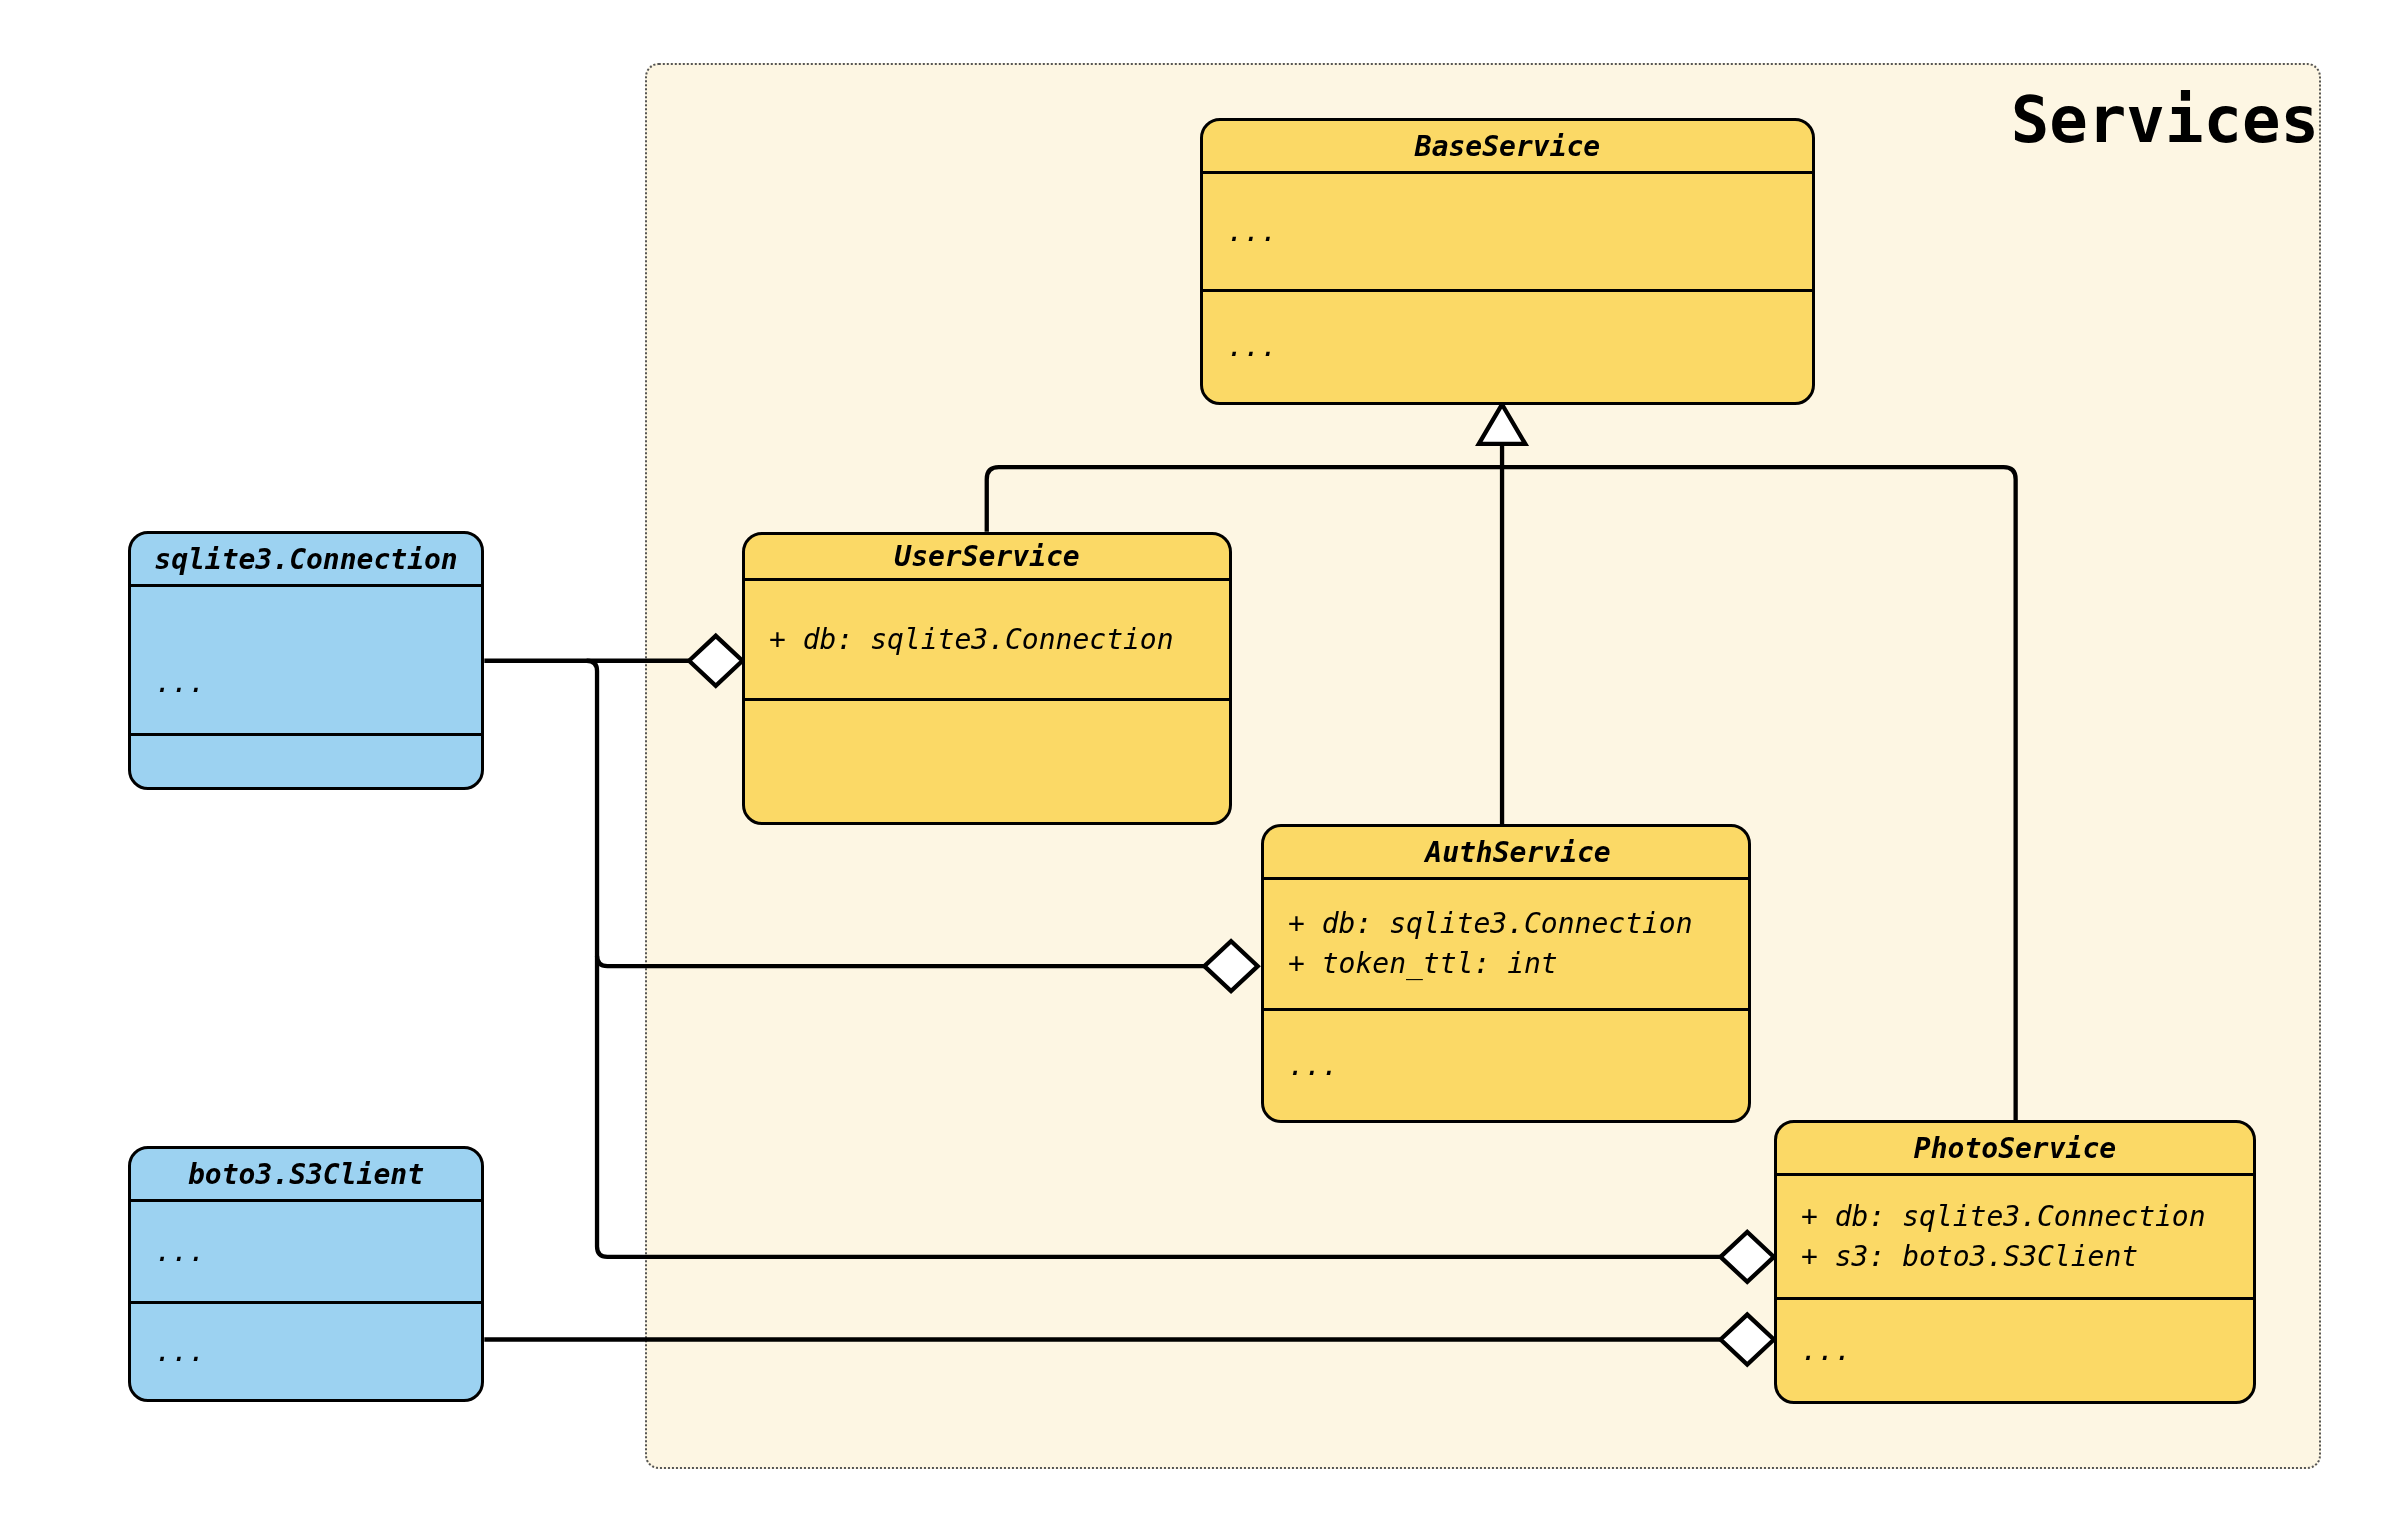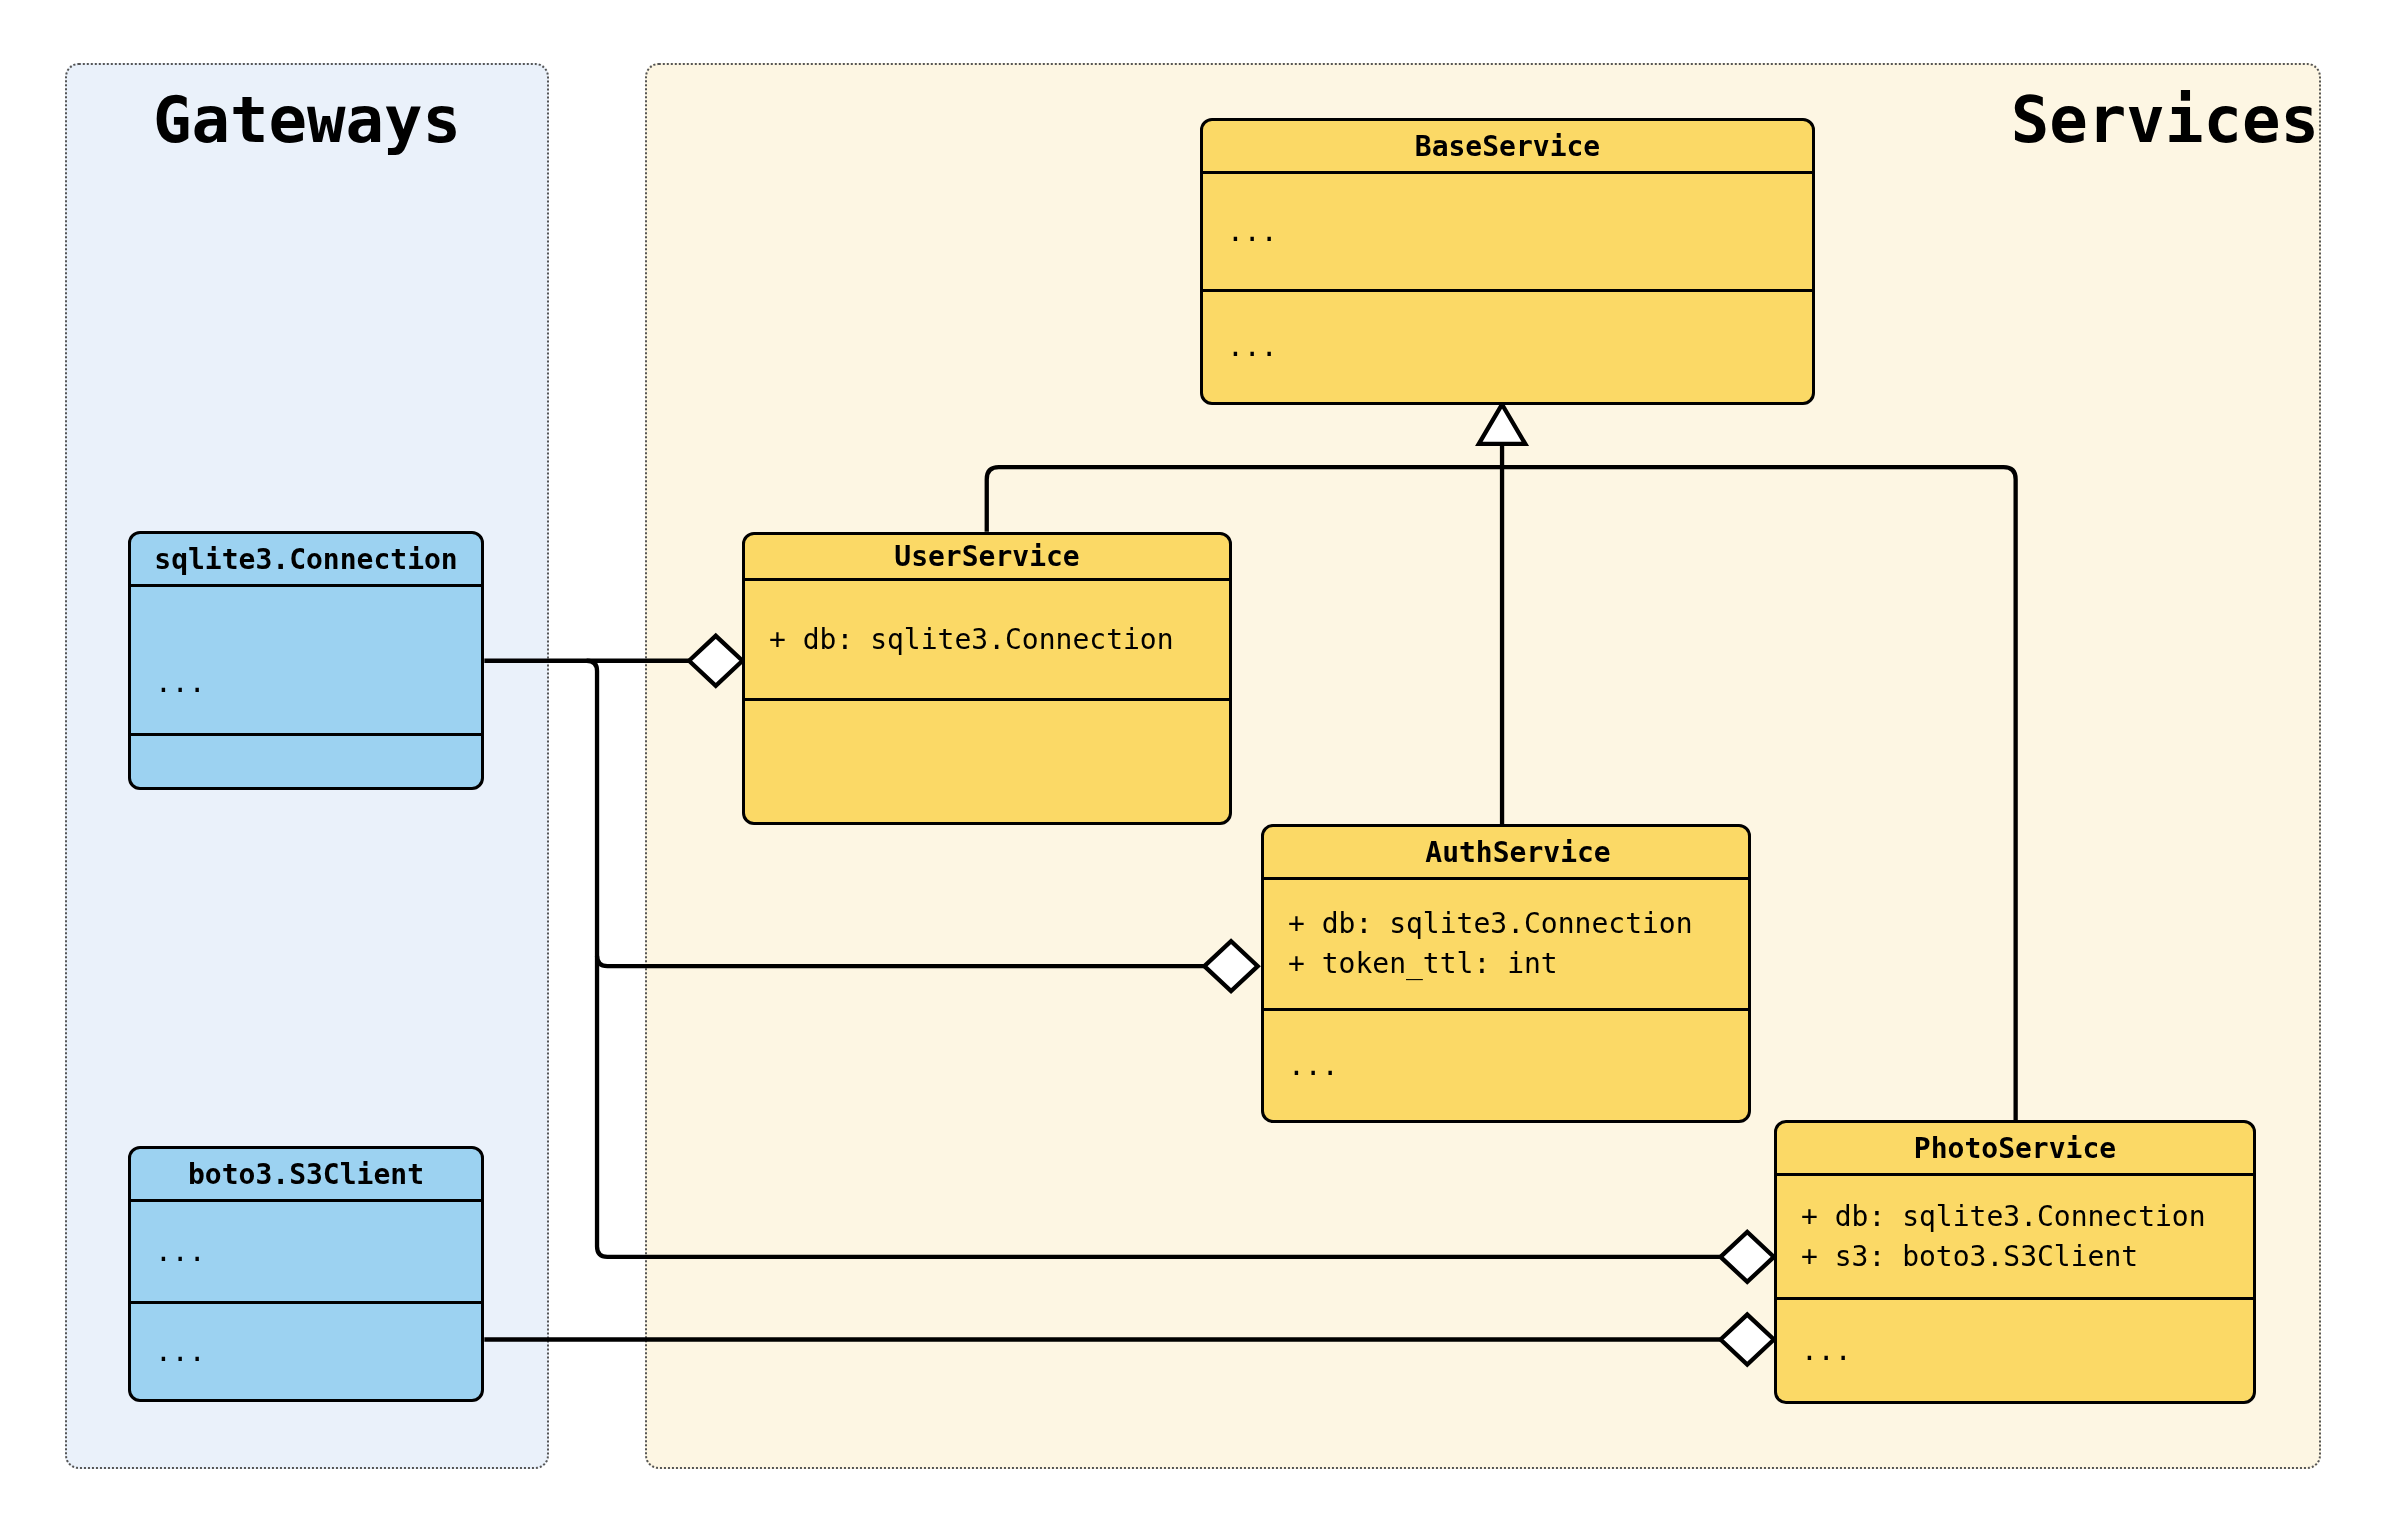--- a/index.html
+++ b/index.html
@@ -29,24 +29,25 @@
   .panel-gateways .panel-title{text-align:center;margin-top:19px;}
   .panel-services .panel-title{text-align:right;margin-top:19px;margin-left:47px;}
 
   svg.connectors{position:absolute;left:0;top:0;z-index:1;}
   .edge{fill:none;stroke:var(--stroke,#000);stroke-width:5px;}
   .marker{fill:var(--marker-fill,#fff);stroke:var(--stroke,#000);stroke-width:5px;stroke-linejoin:miter;}
 
   .uml-box{
     position:absolute;z-index:2;
     border:3.4px solid var(--stroke,#000);
-    border-radius:12px;
+    border-radius:20px;
     box-sizing:border-box;
     display:flex;flex-direction:column;
     overflow:hidden;
+    font-style:italic;
   }
   .uml-box.blue{background:var(--gateway-class-fill,#9cd2f1);}
   .uml-box.yellow{background:var(--service-class-fill,#fbd966);}
   .uml-head{
     flex:0 0 auto;
     border-bottom:3.4px solid var(--stroke,#000);
     display:flex;align-items:center;justify-content:center;
     font-weight:bold;font-size:28px;
     box-sizing:border-box;
   }
@@ -58,23 +59,20 @@
     white-space:pre;
   }
   .uml-sec.mid{border-bottom:3.4px solid var(--stroke,#000);}
   .uml-sec.last{flex:1 1 auto;}
 </style>
 </head>
 <body>
 
 <div class="page">
 
-  <section class="panel panel-gateways">
-    <h2 class="panel-title">Gateways</h2>
-  </section>
 
   <section class="panel panel-services">
     <h2 class="panel-title">Services</h2>
   </section>
 
   <svg class="connectors" width="2389" height="1534" viewBox="0 0 2777 1783">
 
     <path class="edge" d="M 563 768 H 801"></path>
     <path class="edge" d="M 682 768 Q 694 768 694 780 V 1449 Q 694 1461 706 1461 H 2000"></path>
     <path class="edge" d="M 694 1111 Q 694 1123 706 1123 H 1400"></path>

